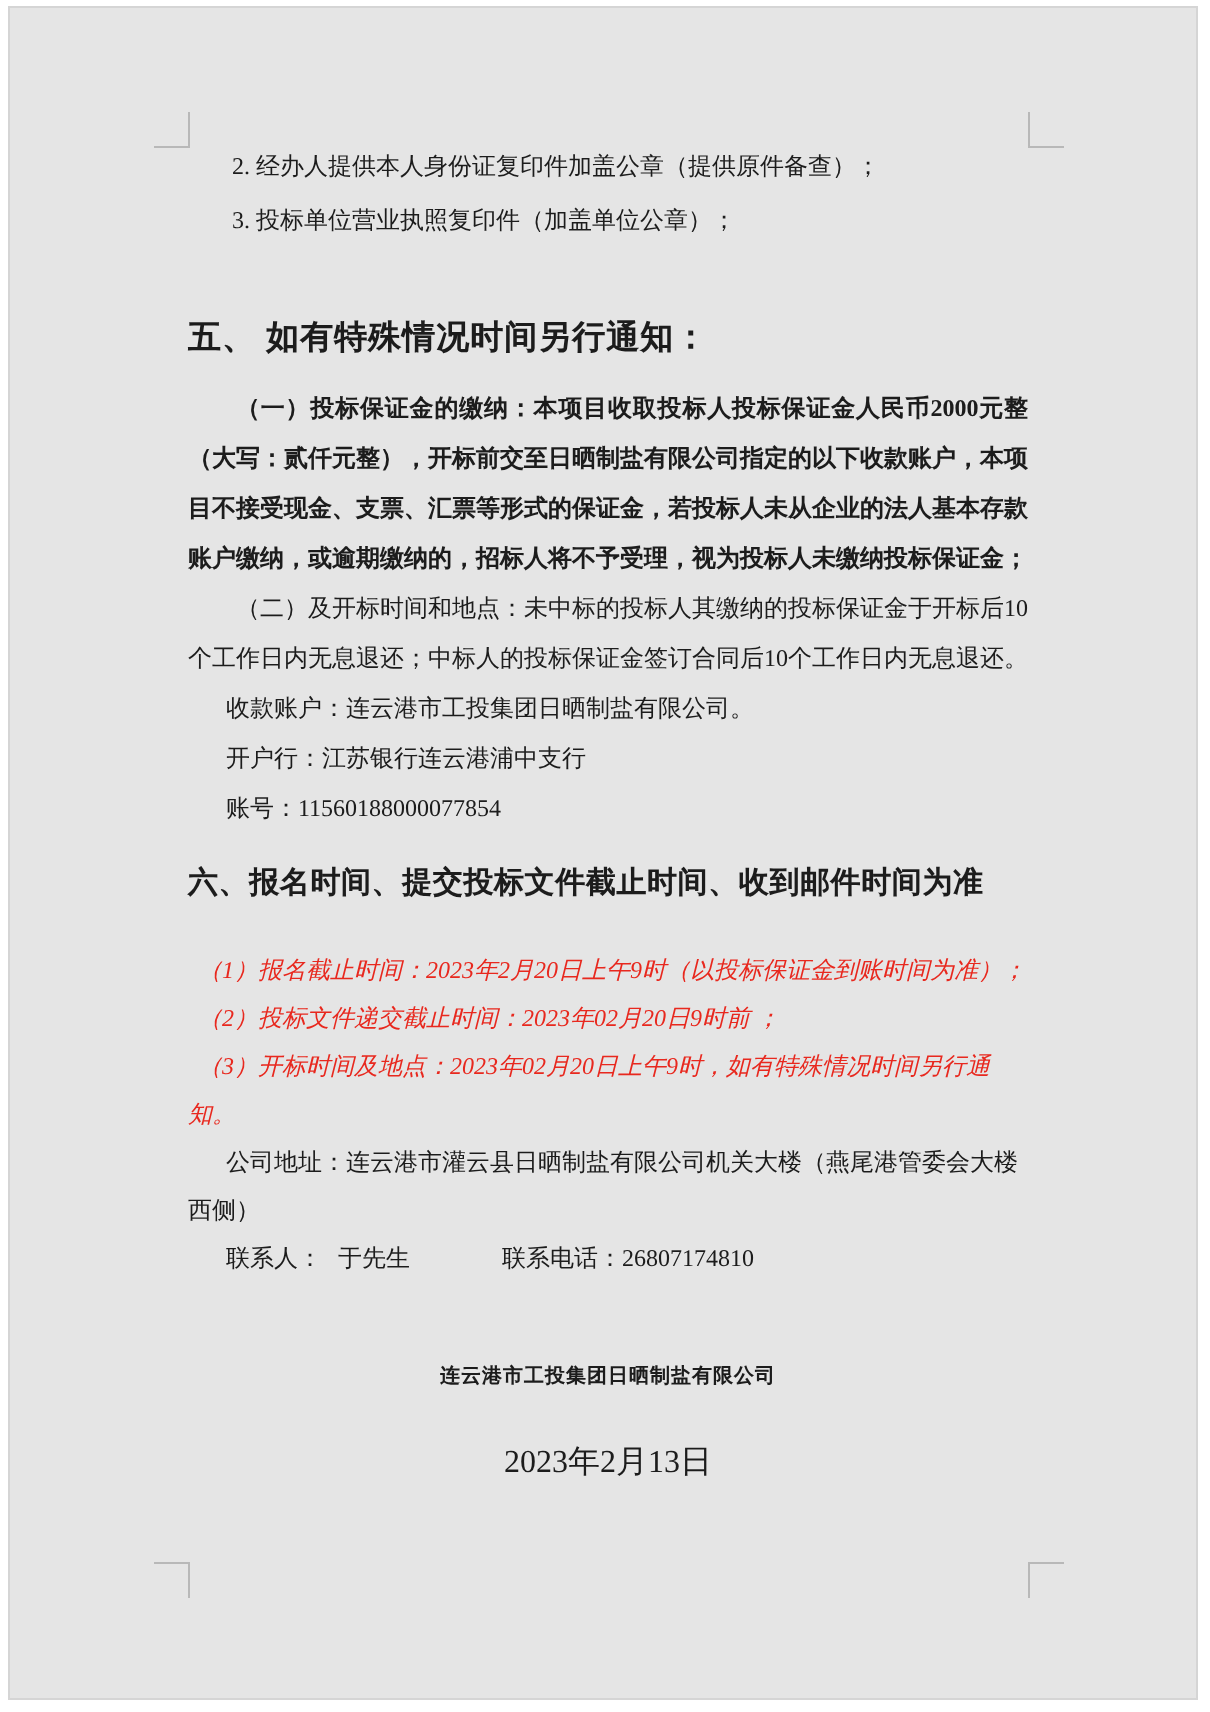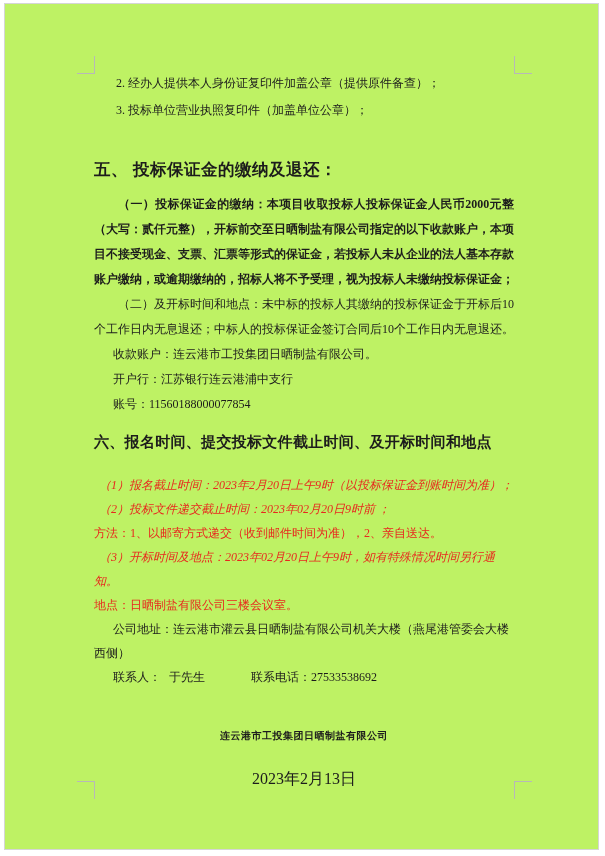--- a/index.html
+++ b/index.html
@@ -10,21 +10,21 @@
     height: 856px;
     overflow: hidden;
     font-family: "Liberation Serif", serif;
   }
   .page {
     position: absolute;
     left: 4px;
     top: 3px;
     width: 595px;
     height: 847px;
-    background: #bef264;
+    background: #e5e5e5;
     border: 1px solid #d5d5d5;
     box-sizing: border-box;
   }
   
   .crop {
     position: absolute;
     width: 17px;
     height: 17px;
   }
   .crop-tl { left: 72px; top: 52px;  border-right: 1px solid #b8b8b8; border-bottom: 1px solid #b8b8b8; }
@@ -105,41 +105,39 @@
   <div class="crop crop-tl"></div>
   <div class="crop crop-tr"></div>
   <div class="crop crop-bl"></div>
   <div class="crop crop-br"></div>
 
   <div class="content">
 
     <p class="intro-line">2. 经办人提供本人身份证复印件加盖公章（提供原件备查）；</p>
     <p class="intro-line">3. 投标单位营业执照复印件（加盖单位公章）；</p>
 
-    <p class="heading-5">五、 投标保证金的缴纳及退还：</p>
+    <p class="heading-5">五、 如有特殊情况时间另行通知：</p>
 
     <p class="body-para first">（一）投标保证金的缴纳：本项目收取投标人投标保证金人民币2000元整（大写：贰仟元整），开标前交至日晒制盐有限公司指定的以下收款账户，本项目不接受现金、支票、汇票等形式的保证金，若投标人未从企业的法人基本存款账户缴纳，或逾期缴纳的，招标人将不予受理，视为投标人未缴纳投标保证金；</p>
     <p class="body-para">（二）及开标时间和地点：未中标的投标人其缴纳的投标保证金于开标后10个工作日内无息退还；中标人的投标保证金签订合同后10个工作日内无息退还。</p>
 
     <p class="plain-line">收款账户：连云港市工投集团日晒制盐有限公司。</p>
     <p class="plain-line">开户行：江苏银行连云港浦中支行</p>
     <p class="plain-line">账号：11560188000077854</p>
 
-    <p class="heading-6">六、报名时间、提交投标文件截止时间、及开标时间和地点</p>
+    <p class="heading-6">六、报名时间、提交投标文件截止时间、收到邮件时间为准</p>
 
     <div class="red-block">
       <p class="red-line indent-a">（1）报名截止时间：2023年2月20日上午9时（以投标保证金到账时间为准）；</p>
       <p class="red-line indent-a">（2）投标文件递交截止时间：2023年02月20日9时前 ；</p>
-      <p class="red-line">方法：1、以邮寄方式递交（收到邮件时间为准），2、亲自送达。</p>
       <p class="red-line indent-a">（3）开标时间及地点：2023年02月20日上午9时，如有特殊情况时间另行通知。</p>
-      <p class="red-line">地点：日晒制盐有限公司三楼会议室。</p>
     </div>
 
     <p class="black-line">公司地址：连云港市灌云县日晒制盐有限公司机关大楼（燕尾港管委会大楼西侧）</p>
     <p class="black-line">
-      <span>联系人：</span><span class="contact-person">于先生</span><span class="contact-phone-label">联系电话：</span><span>27533538692</span>
+      <span>联系人：</span><span class="contact-person">于先生</span><span class="contact-phone-label">联系电话：</span><span>26807174810</span>
     </p>
 
     <p class="footer-company">连云港市工投集团日晒制盐有限公司</p>
     <p class="footer-date">2023年2月13日</p>
 
   </div>
 </div>
 
 </body></html>

